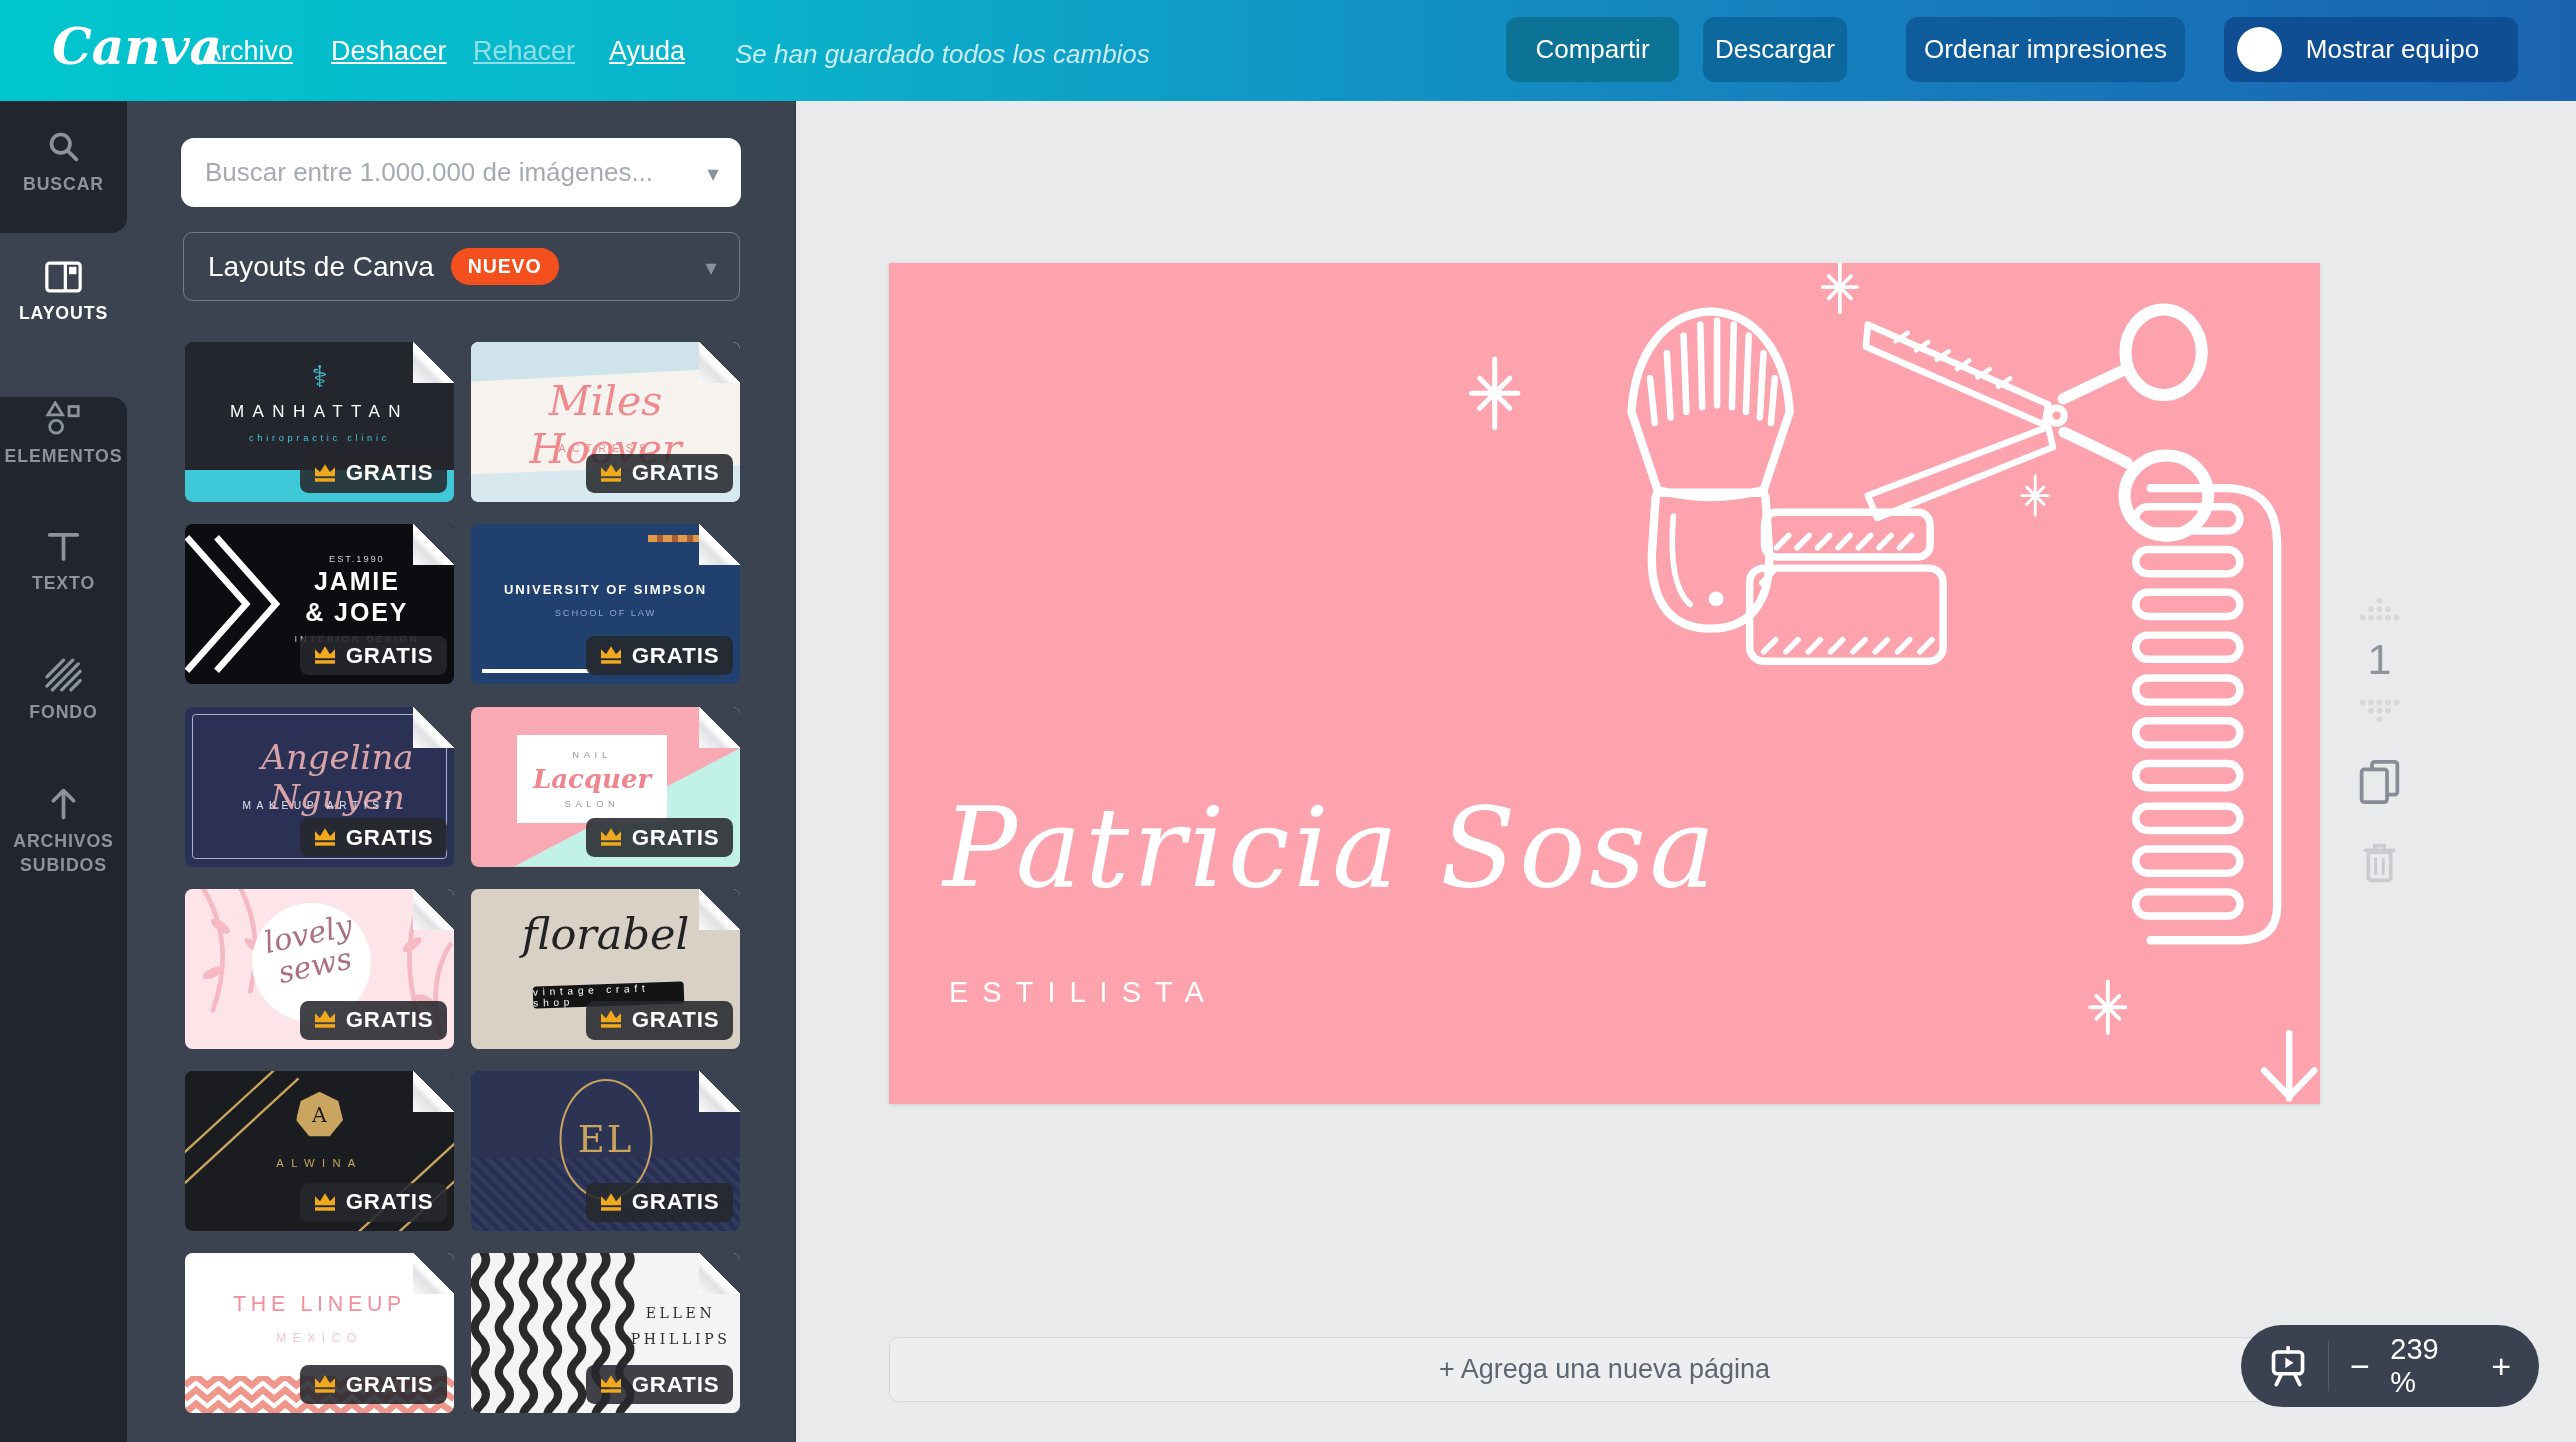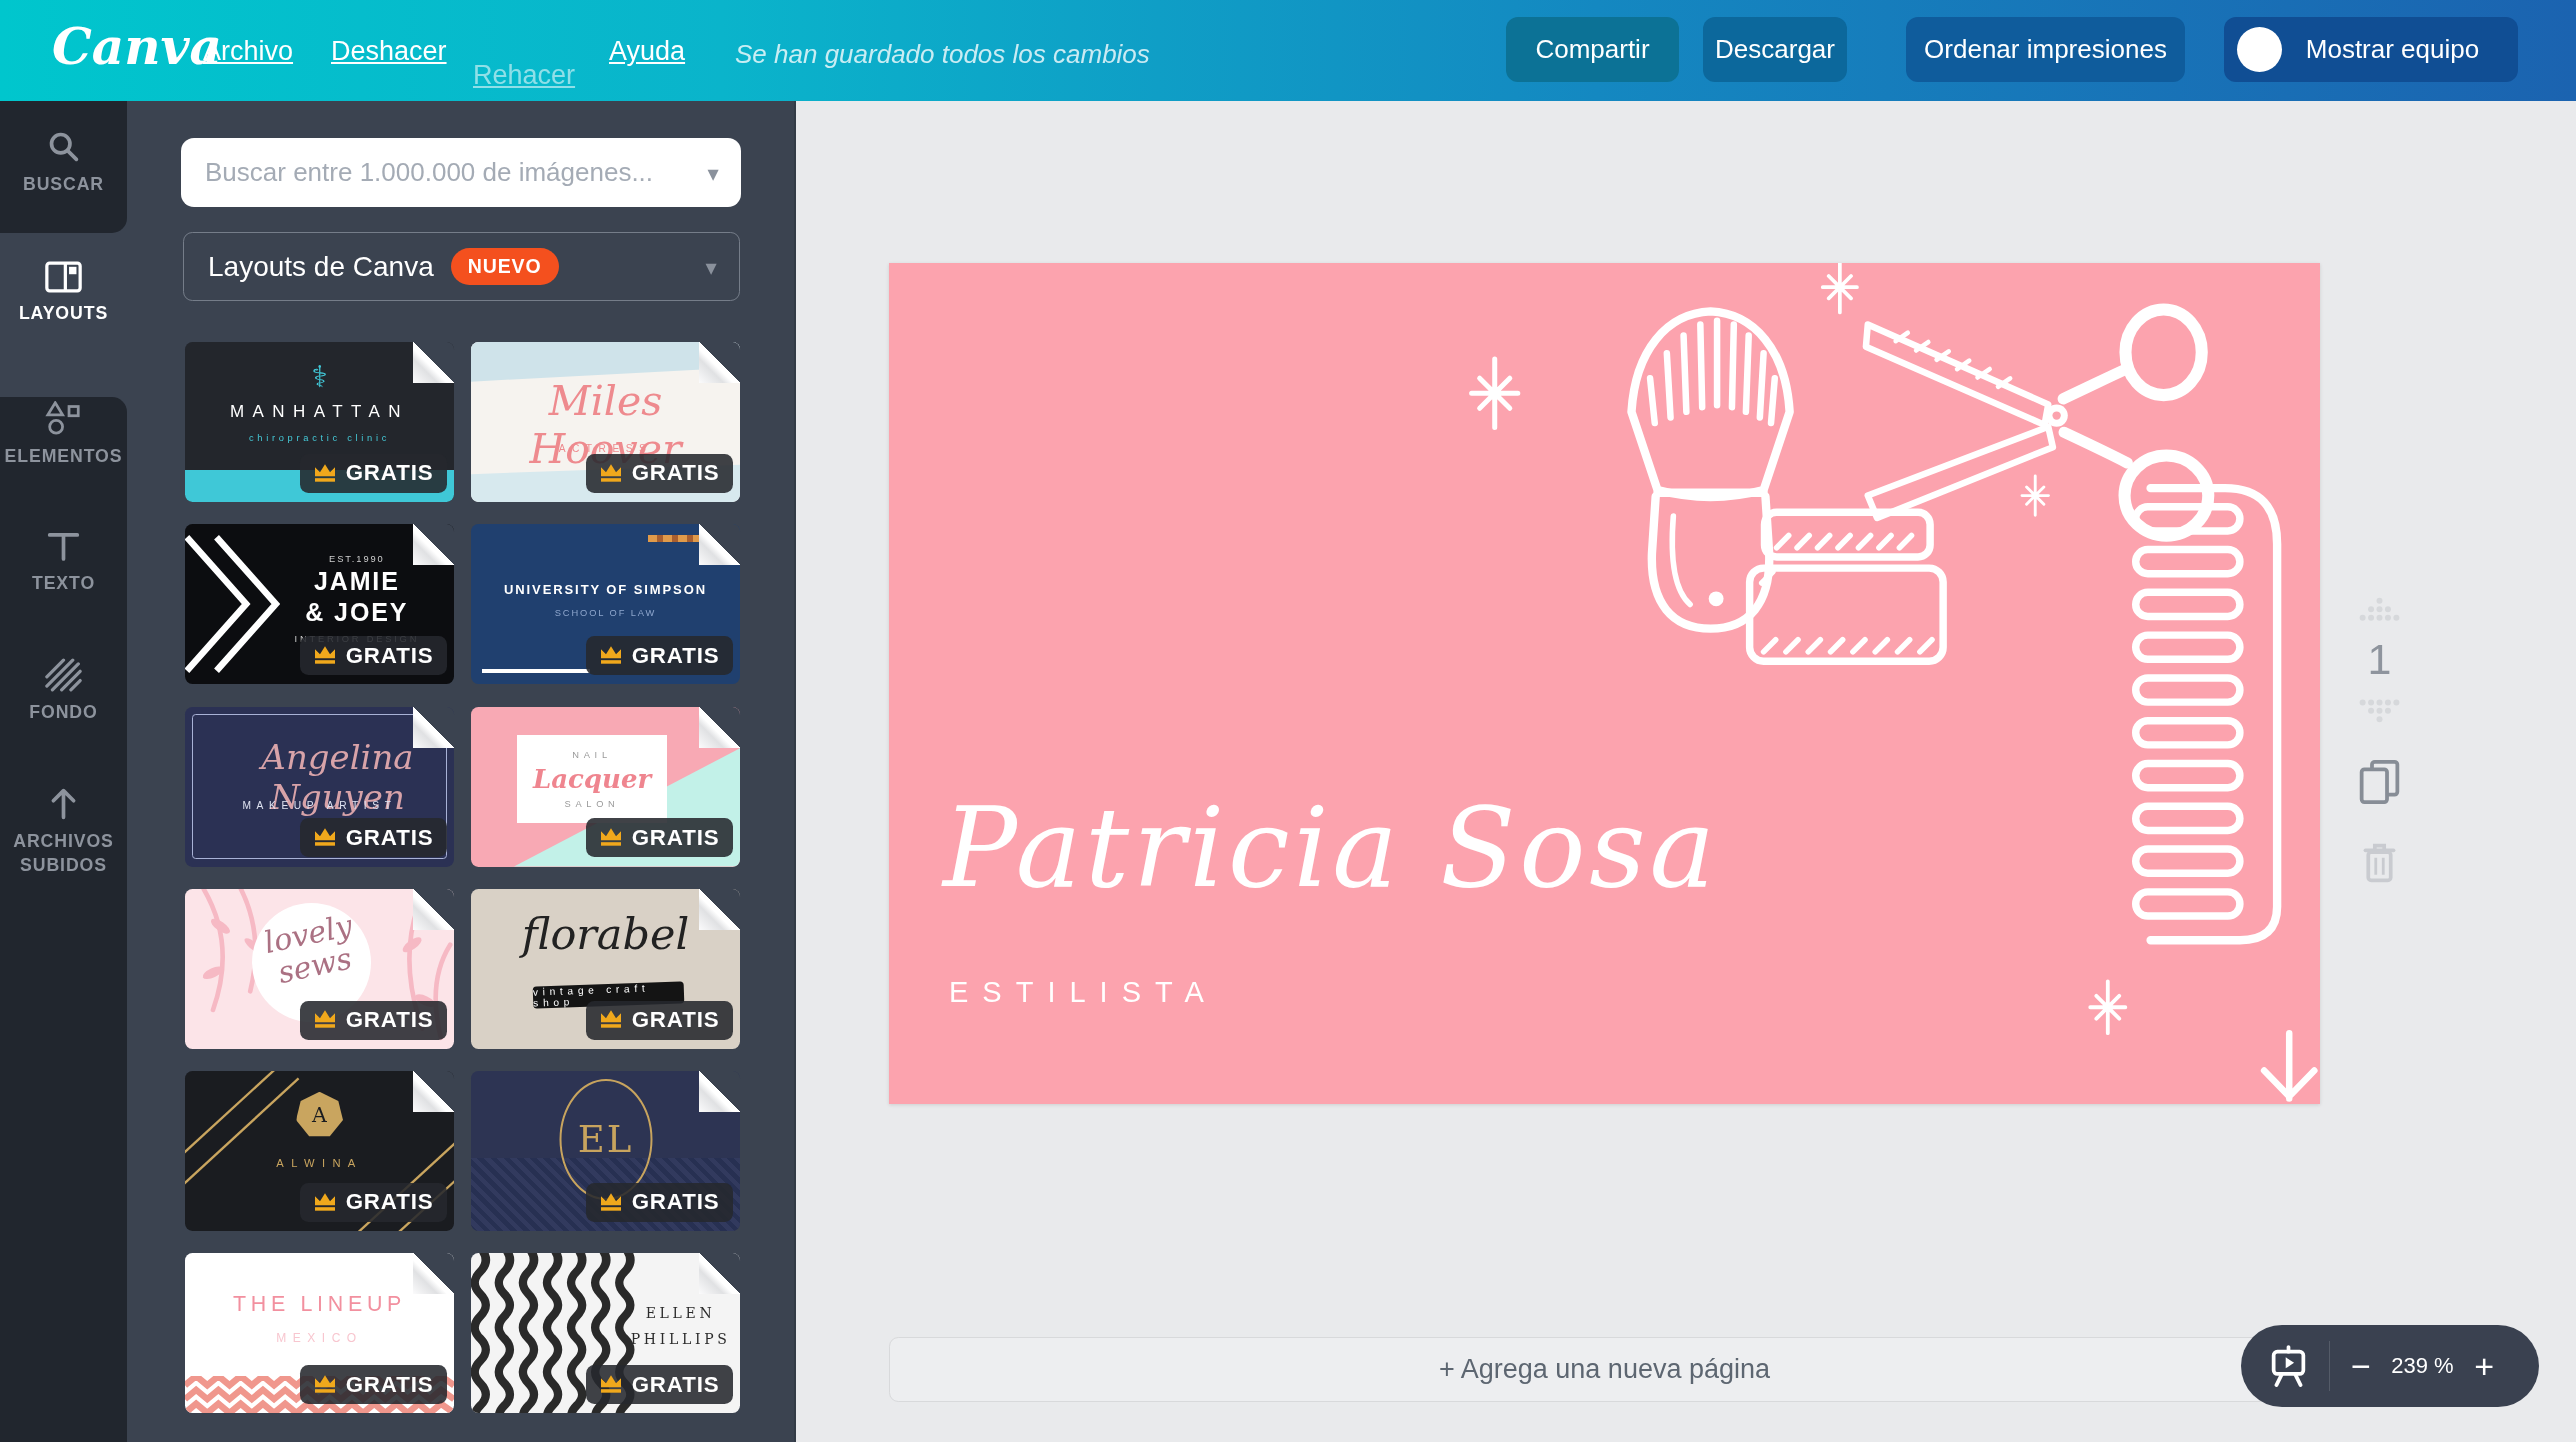--- a/index.html
+++ b/index.html
@@ -4,21 +4,21 @@
 <style>
   * { margin:0; padding:0; box-sizing:border-box; }
   html,body { width:2576px; height:1442px; overflow:hidden; font-family:"Liberation Sans", sans-serif; background:#e9eaec; }
 
   
   #topbar { position:absolute; left:0; top:0; width:2576px; height:101px;
     background:linear-gradient(90deg,#00c6cd 0%,#0ab4cb 28%,#1488c1 62%,#1b63b0 100%); z-index:50; }
   #logo { position:absolute; left:52px; top:17px; font-family:"DejaVu Serif",serif; font-style:italic; font-weight:bold;
     font-size:50px; color:#fff; }
   .menu-item { position:absolute; top:36px; font-size:27px; color:#fff; cursor:pointer;text-decoration:underline; }
-  #mi-0 { left:203px; } #mi-1 { left:331px; } #mi-2 { left:473px; opacity:.55;margin-top:24px; } #mi-3 { left:609px; }
+  #mi-0 { left:203px; } #mi-1 { left:331px; } #mi-2 { left:473px; opacity:.55; } #mi-3 { left:609px; }
   #autosave { position:absolute; left:735px; top:39px; font-size:26px; font-style:italic; color:rgba(255,255,255,.78); z-index:1; }
   #doc-title { position:absolute; left:50%; transform:translateX(-50%); top:35px; font-size:29px; font-weight:bold; color:#fff; z-index:2; white-space:nowrap; }
   .tb-btn { position:absolute; top:17px; height:65px; border-radius:12px; color:#fff; font-size:26px;
     display:flex; align-items:center; justify-content:center; cursor:pointer; white-space:nowrap; }
   #btn-compartir { left:1506px; width:173px; background:#0c7296; }
   #btn-descargar { left:1703px; width:144px; background:#0c689c; }
   #btn-ordenar   { left:1906px; width:279px; background:#0f5c9c; }
   #btn-equipo    { left:2224px; width:294px; background:#104e94; padding-left:43px; }
   #avatar { position:absolute; left:13px; top:10.2px; width:45px; height:45px; border-radius:50%; background:#fff; }
 
@@ -147,21 +147,21 @@
   .tool-gap { height:34px; }
 
   
   #add-page { position:absolute; left:889px; top:1337px; width:1431px; height:65px; background:#edeef0;
     border:1.9px solid #d8d9db; border-radius:9.3px; display:flex; align-items:center; justify-content:center;
     font-size:27px; color:#5d6671; cursor:pointer; }
   #zoom-pill { position:absolute; left:2241px; top:1325px; width:298px; height:82px; background:#3a4150; border-radius:41px;
     display:flex; align-items:center; padding:0 28px; gap:20.5px; z-index:20; }
   #zoom-divider { width:1.9px; height:50px; background:#545b68; }
   .zoom-ctl { color:#fff; font-size:34px; cursor:pointer; line-height:1; }
-  #zoom-value { color:#fff; font-size:22px; }
+  #zoom-value { color:#fff; font-size:29px; }
 </style>
 </head>
 <body>
 
 <div id="topbar">
   <div id="logo">Canva</div>
   <span class="menu-item" id="mi-0">Archivo</span>
   <span class="menu-item" id="mi-1">Deshacer</span>
   <span class="menu-item" id="mi-2">Rehacer</span>
   <span class="menu-item" id="mi-3">Ayuda</span>

